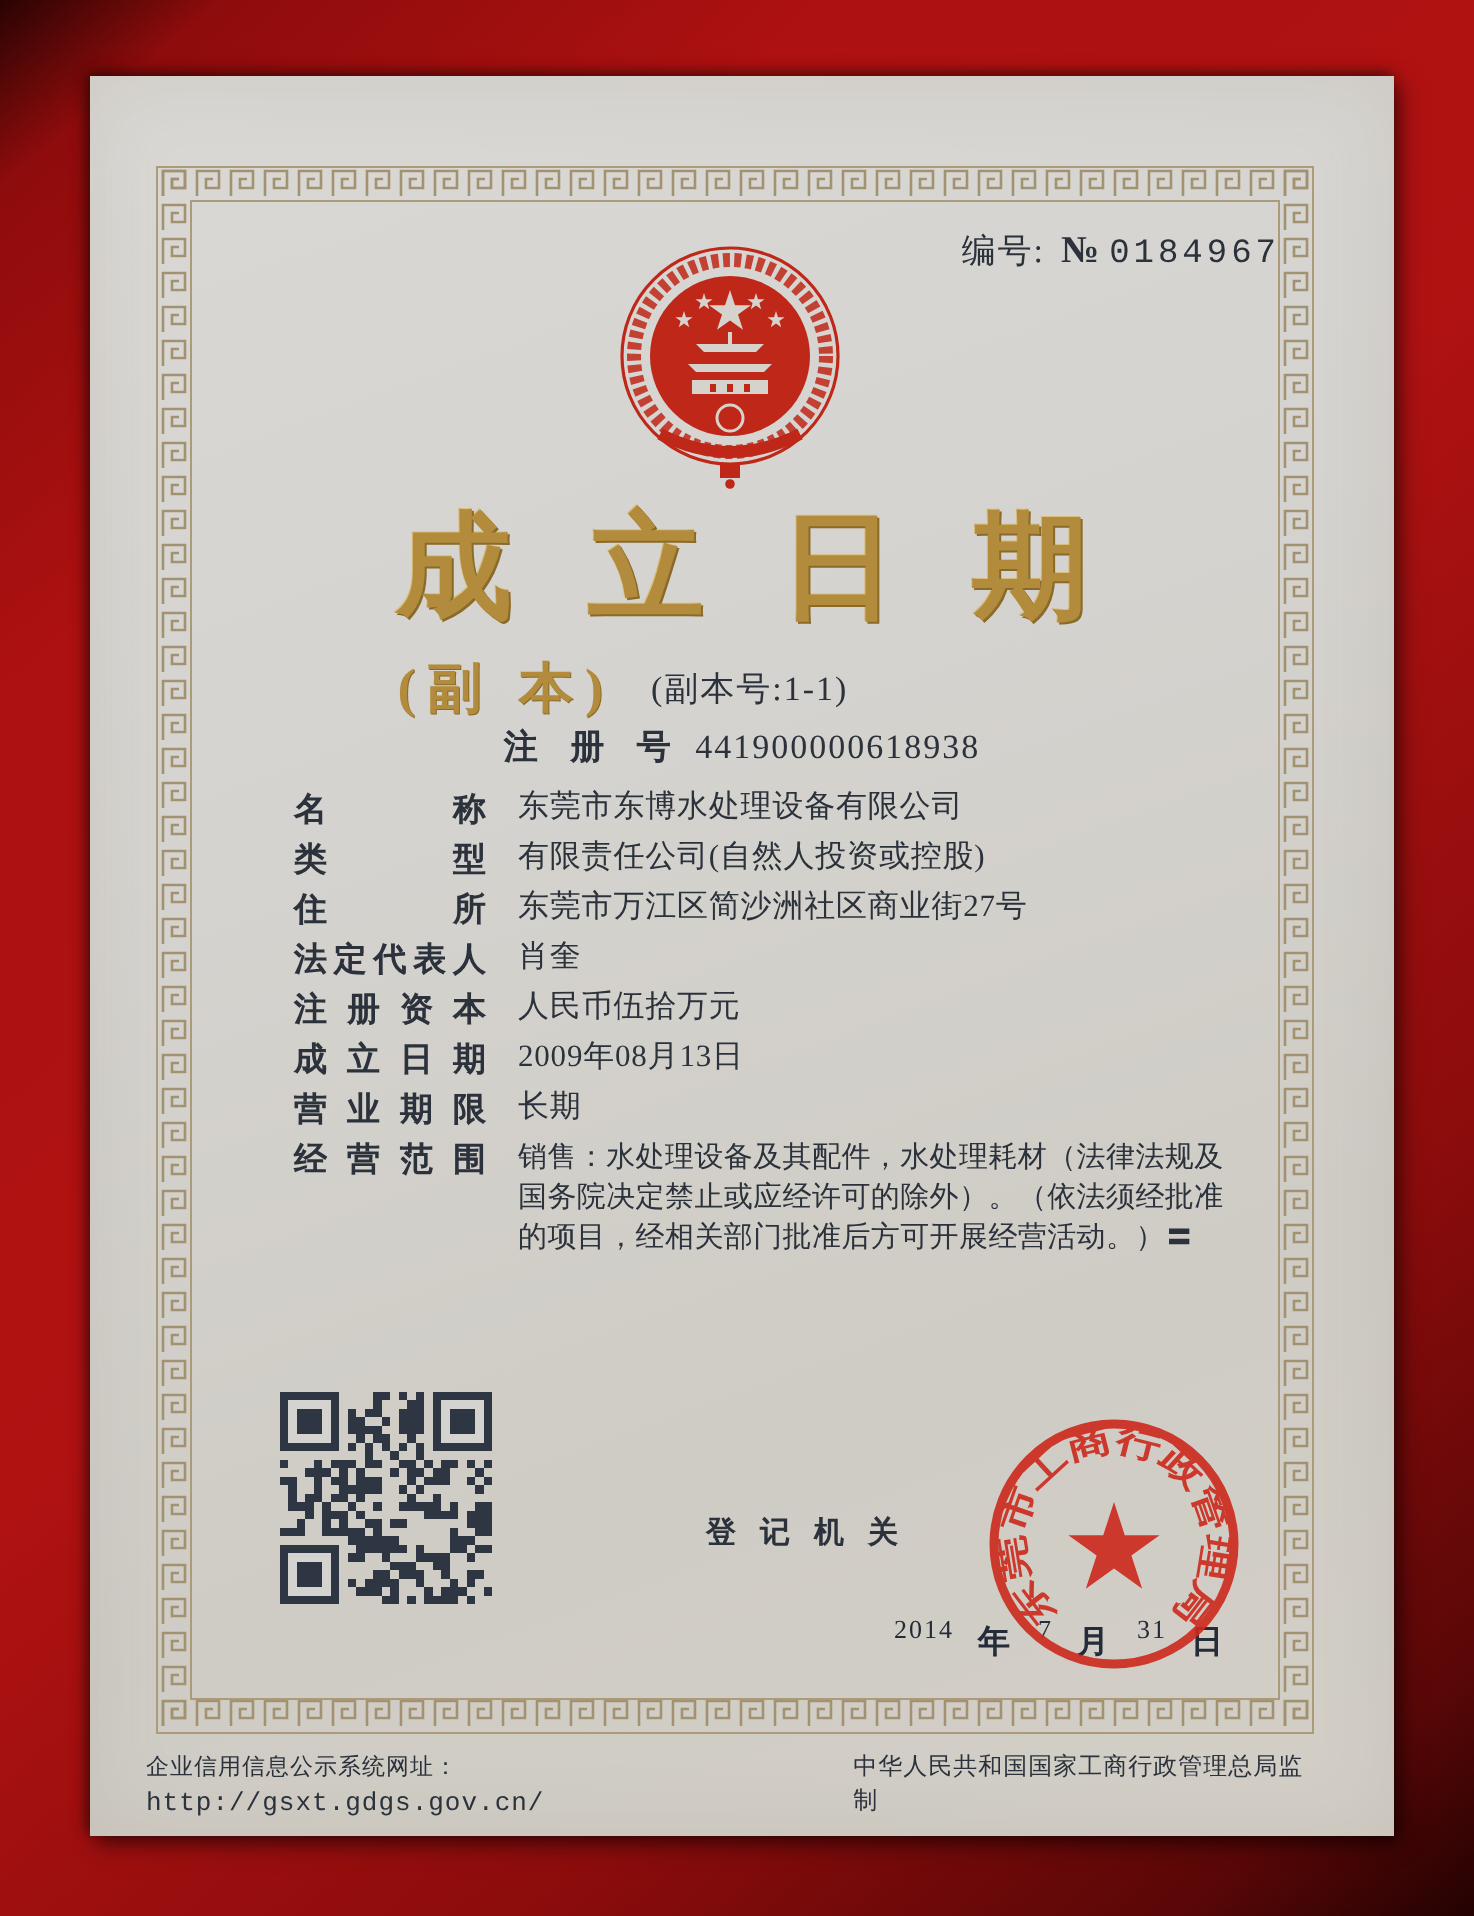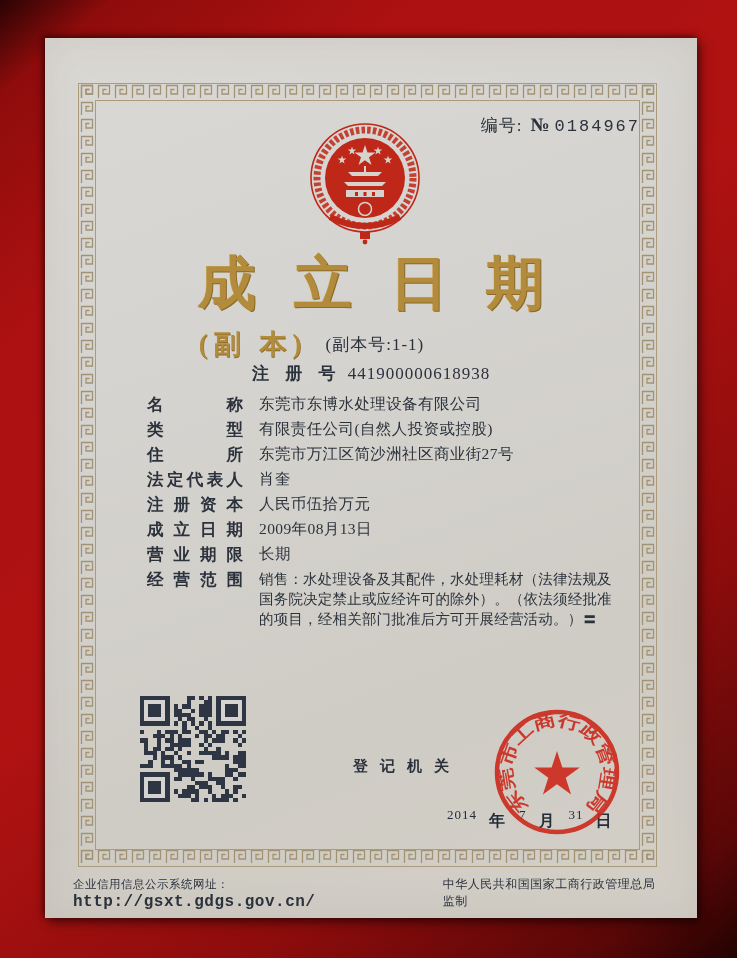--- a/index.html
+++ b/index.html
@@ -46,21 +46,21 @@
   
   .dateline{position:absolute;left:402px;top:766px;display:flex;align-items:baseline;color:#232c38;z-index:2;white-space:nowrap;}
   .d-num{font-size:13px;letter-spacing:1px;}
   .d-unit{font-size:16px;font-weight:bold;position:relative;top:7px;margin:0 14px 0 12px;}
   .d-unit:last-child{margin-right:0;}
   
   .seal{position:absolute;left:442px;top:663px;width:140px;height:142px;z-index:5;opacity:0.9;}
   
   .footer{position:absolute;left:28px;right:34px;top:836px;display:flex;justify-content:space-between;align-items:baseline;color:#2b323c;}
   .footer .f-left{font-size:11.5px;letter-spacing:0.5px;}
-  .footer .f-url{font-family:"Liberation Mono","DejaVu Sans Mono",monospace;font-size:16px;letter-spacing:0.5px;font-weight:bold;}
+  .footer .f-url{font-family:"Liberation Mono","DejaVu Sans Mono",monospace;font-size:13px;letter-spacing:0.5px;}
   .footer .f-right{font-size:12px;letter-spacing:0.5px;}
 </style>
 </head>
 <body>
 
 <div class="stage">
   <div class="paper">
 
     <svg class="meander" width="579" height="784">
       <defs>

